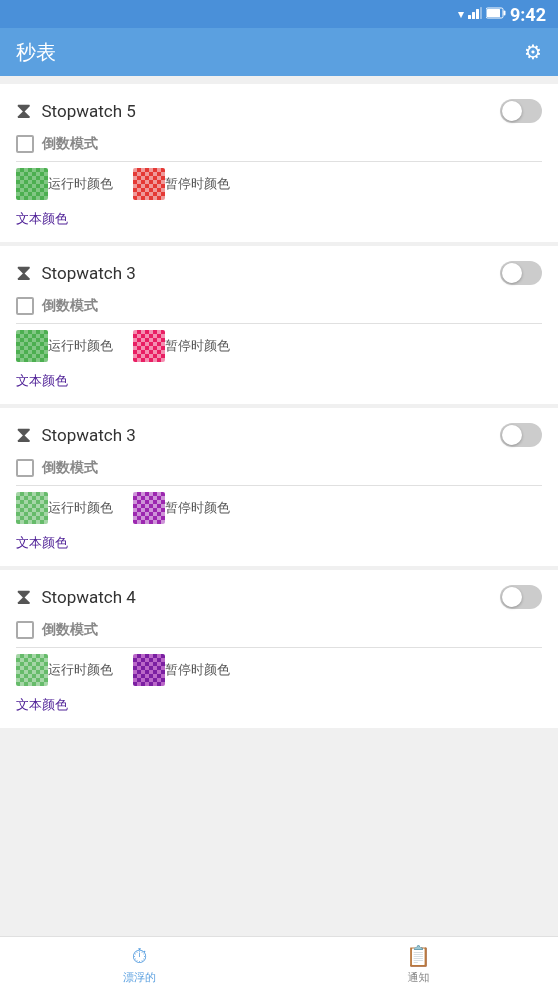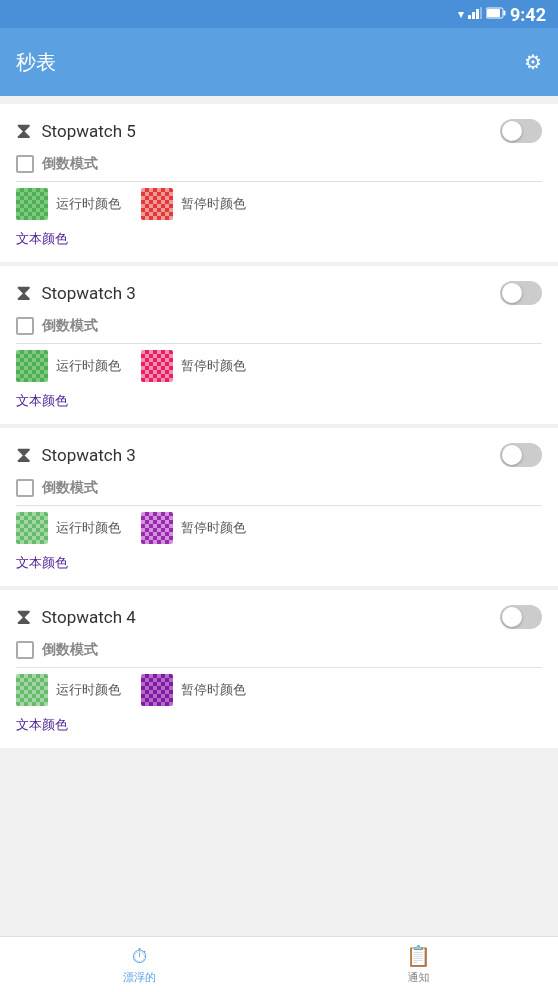--- a/index.html
+++ b/index.html
@@ -29,21 +29,21 @@
     }
     .status-time {
       color: white;
       font-size: 18px;
       font-weight: 700;
       text-align: right;
     }
 
     
     .header {
-      height: 68px;
+      height: 48px;
       background: #5ba0e0;
       display: flex;
       align-items: center;
       justify-content: space-between;
       padding: 0 16px;
     }
     .header-title {
       color: white;
       font-size: 20px;
       font-weight: 400;
@@ -138,21 +138,20 @@
     .color-row {
       display: flex;
       align-items: center;
       padding: 6px 16px 4px 16px;
       gap: 20px;
     }
 
     .color-item {
       display: flex;
       align-items: center;
-      gap: 8px;
       cursor: pointer;
     }
 
     .color-swatch {
       width: 32px;
       height: 32px;
       border-radius: 2px;
       position: relative;
       overflow: hidden;
     }

